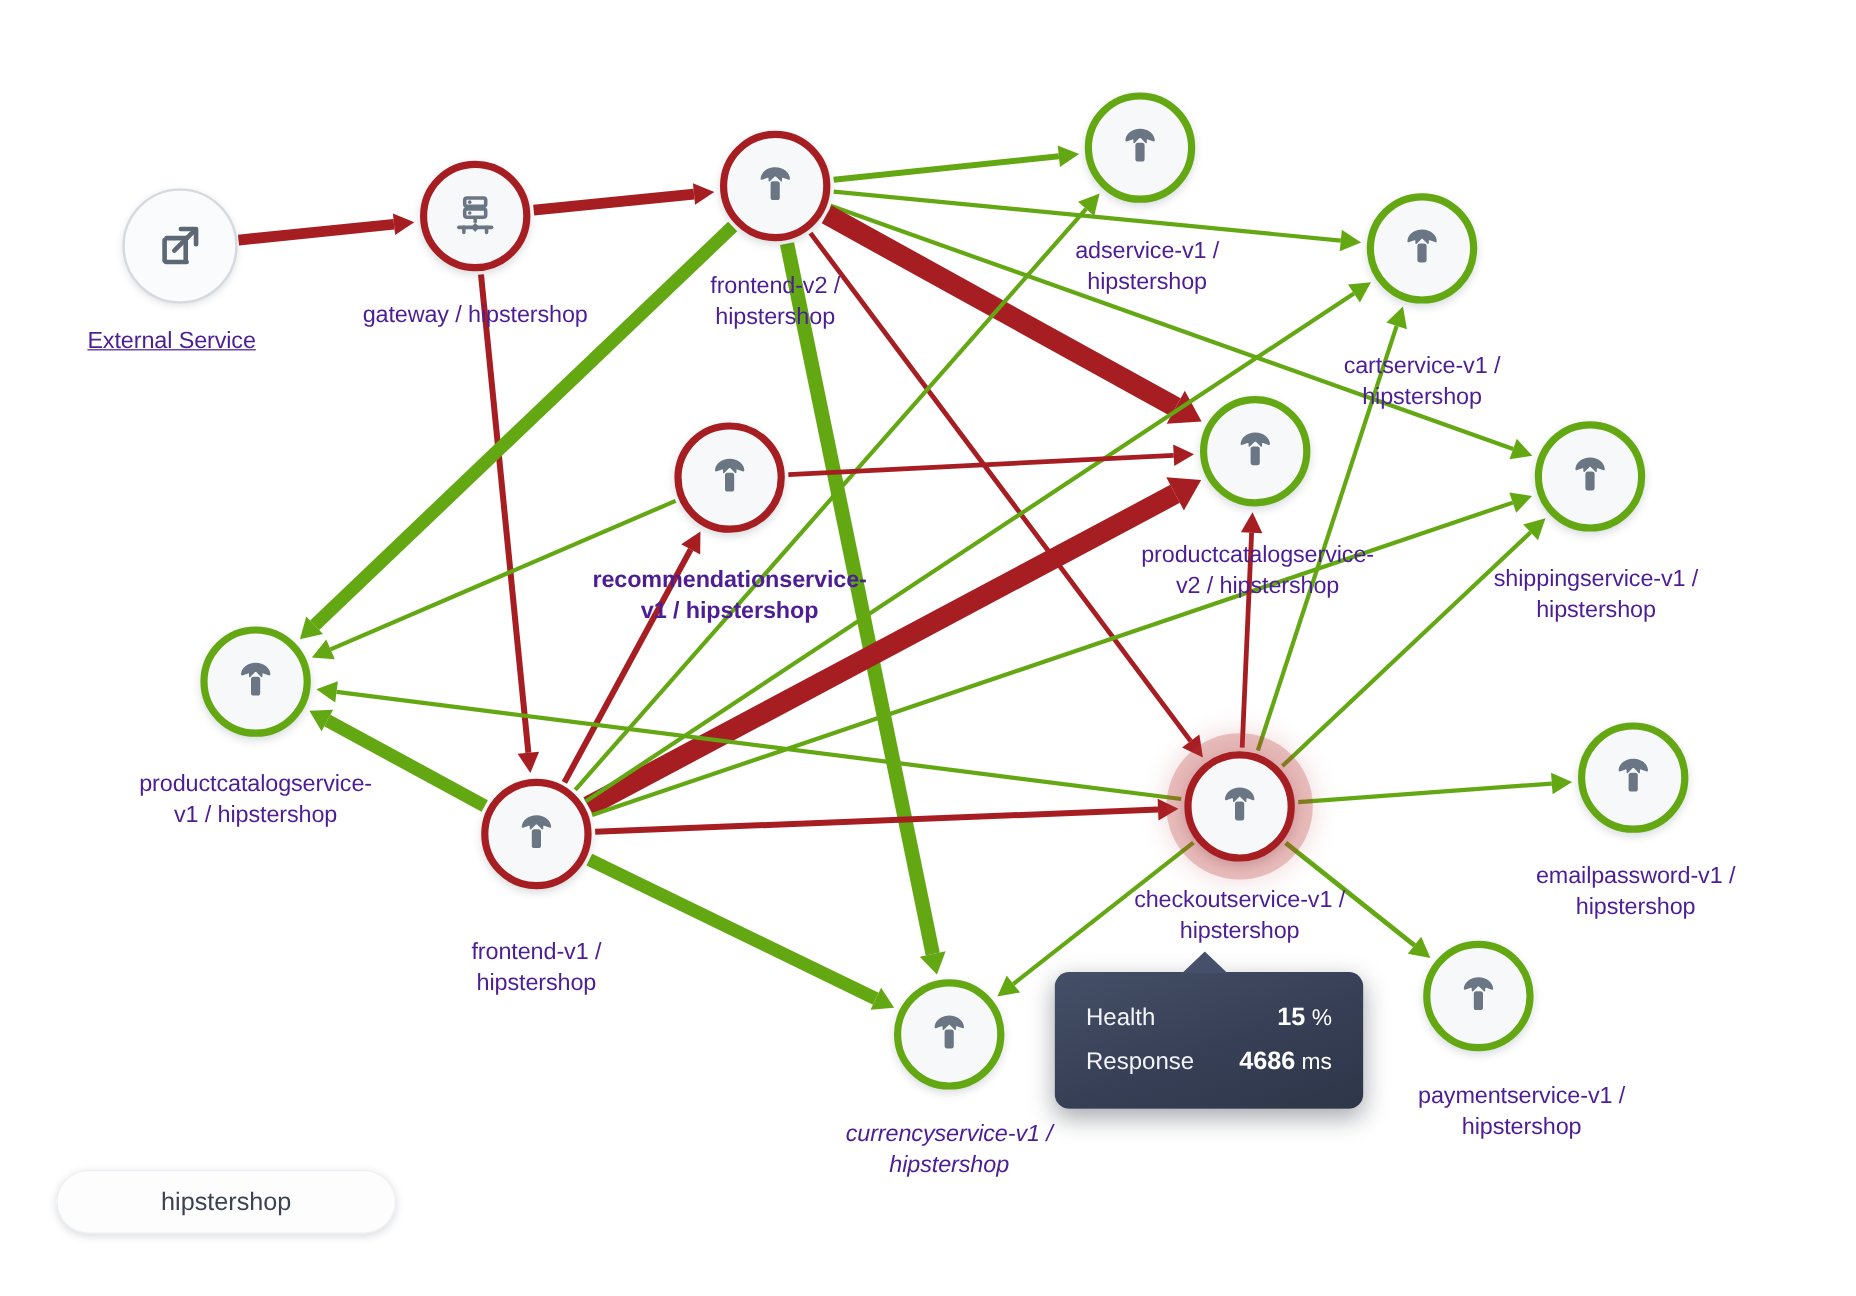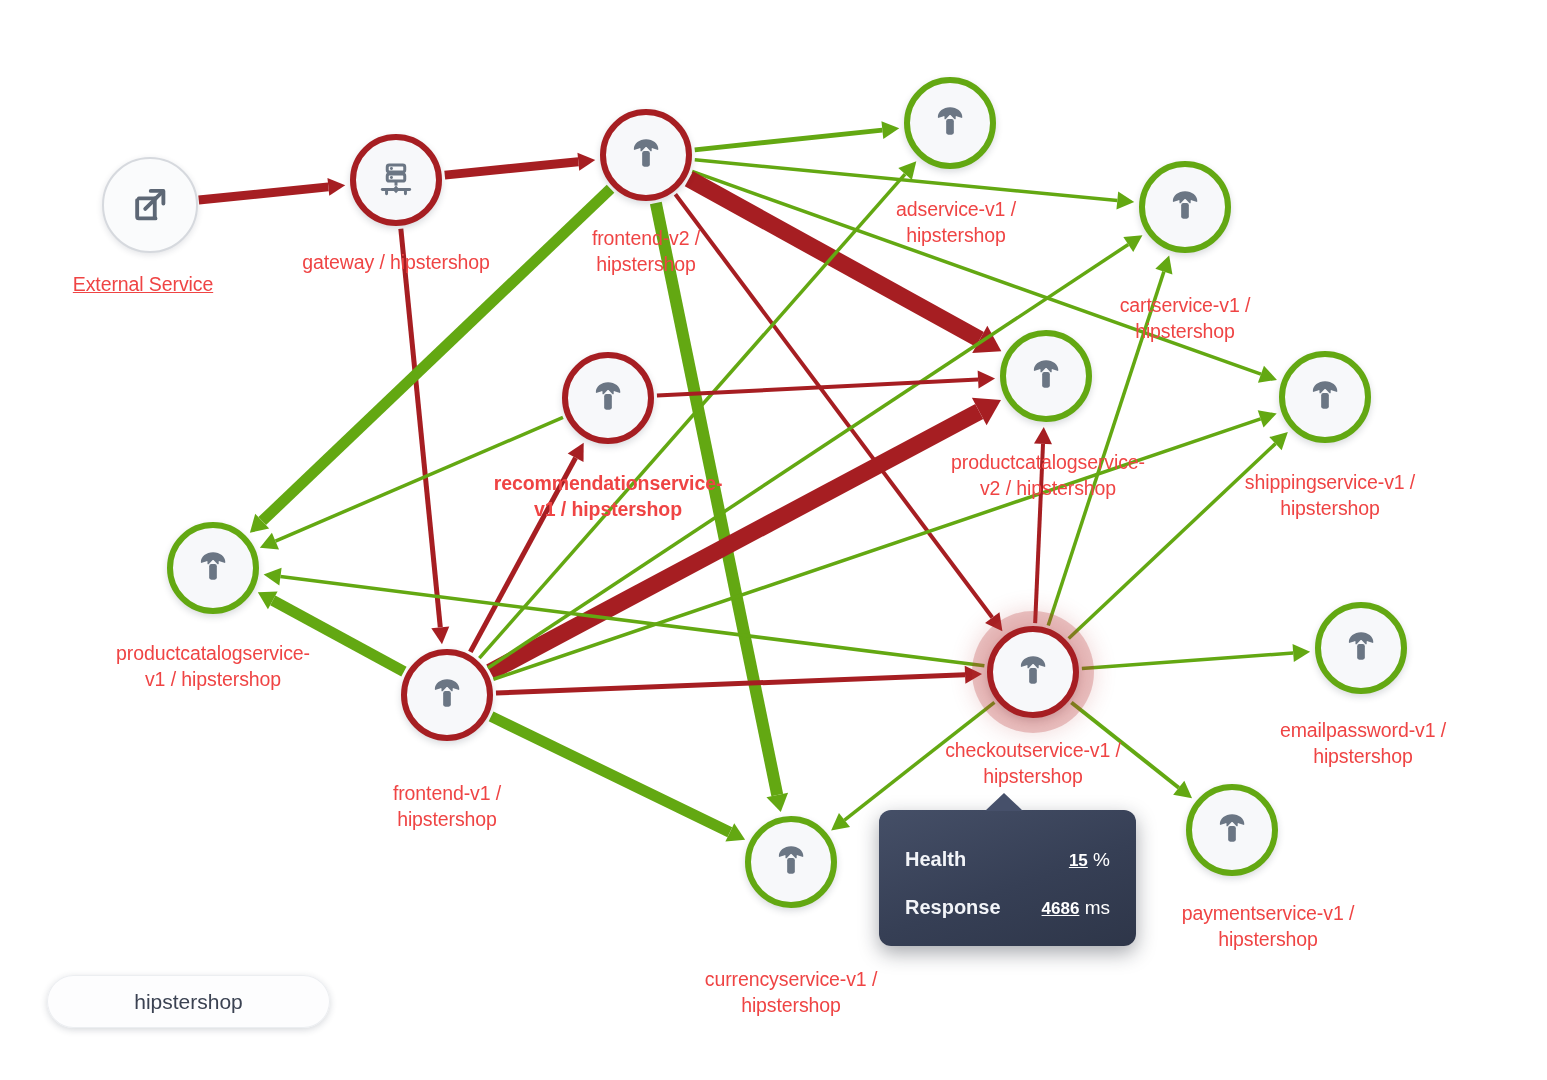--- a/index.html
+++ b/index.html
@@ -65,21 +65,21 @@
   }
   .node svg { display: block; }
 
   
   .node-label {
     position: absolute;
     transform: translate(-50%, 0);
     text-align: center;
     font-size: 19.5px;
     line-height: 1.33;
-    color: #ef4444;
+    color: #4c1d95;
     white-space: pre-line;
     letter-spacing: -0.1px;
     z-index: 6;
     pointer-events: none;
   }
 
   
   #namespace-pill {
     position: absolute;
     left: 47px;
@@ -120,23 +120,23 @@
     border-right: 19px solid transparent;
     border-bottom: 18px solid #46506a;
   }
   .metric-row {
     display: flex;
     align-items: baseline;
     justify-content: space-between;
     font-size: 20px;
     padding: 6.5px 0;
   }
-  .metric-label { color: #f2f4f8; font-weight: 700; margin-top: 12px; }
+  .metric-label { color: #f2f4f8; font-weight: 400; }
   .metric-value { color: #ffffff; }
-  .metric-value b { font-weight: 700; font-size: 17px; text-decoration: underline; }
+  .metric-value b { font-weight: 700; font-size: 21px; }
   .metric-unit { font-weight: 400; font-size: 19px; }
 </style>
 </head>
 <body>
 
 <div id="service-map">
 
   <svg id="edge-layer" viewBox="0 0 1547 1080" preserveAspectRatio="none">
       <g>
         <line x1="198.7489109854925" y1="200.04584237952312" x2="328.34845006094923" y2="186.87515751413116" stroke="#a61e22" stroke-width="9" stroke-linecap="butt"></line>
@@ -389,21 +389,21 @@
       <div class="node-label" style="left: 213px; top: 641px;">productcatalogservice-
 v1 / hipstershop</div>
       <div class="node-label" style="left: 447px; top: 767px; margin-top: 14px;">frontend-v1 /
 hipstershop</div>
       <div class="node-label" style="left: 1033px; top: 738px;">checkoutservice-v1 /
 hipstershop</div>
       <div class="node-label" style="left: 1363px; top: 718px;">emailpassword-v1 /
 hipstershop</div>
       <div class="node-label" style="left: 1232px; top: 901px; margin-left: 36px;">paymentservice-v1 /
 hipstershop</div>
-      <div class="node-label" style="left: 791px; top: 967px;">currencyservice-v1 /
+      <div class="node-label" style="left: 791px; top: 933px; font-style: italic;">currencyservice-v1 /
 hipstershop</div>
     </div>
 
   <div id="namespace-pill">
     <span>hipstershop</span>
   </div>
 
   <div id="metrics-tooltip">
     <div id="tooltip-arrow"></div>
     <div id="tooltip-rows">

